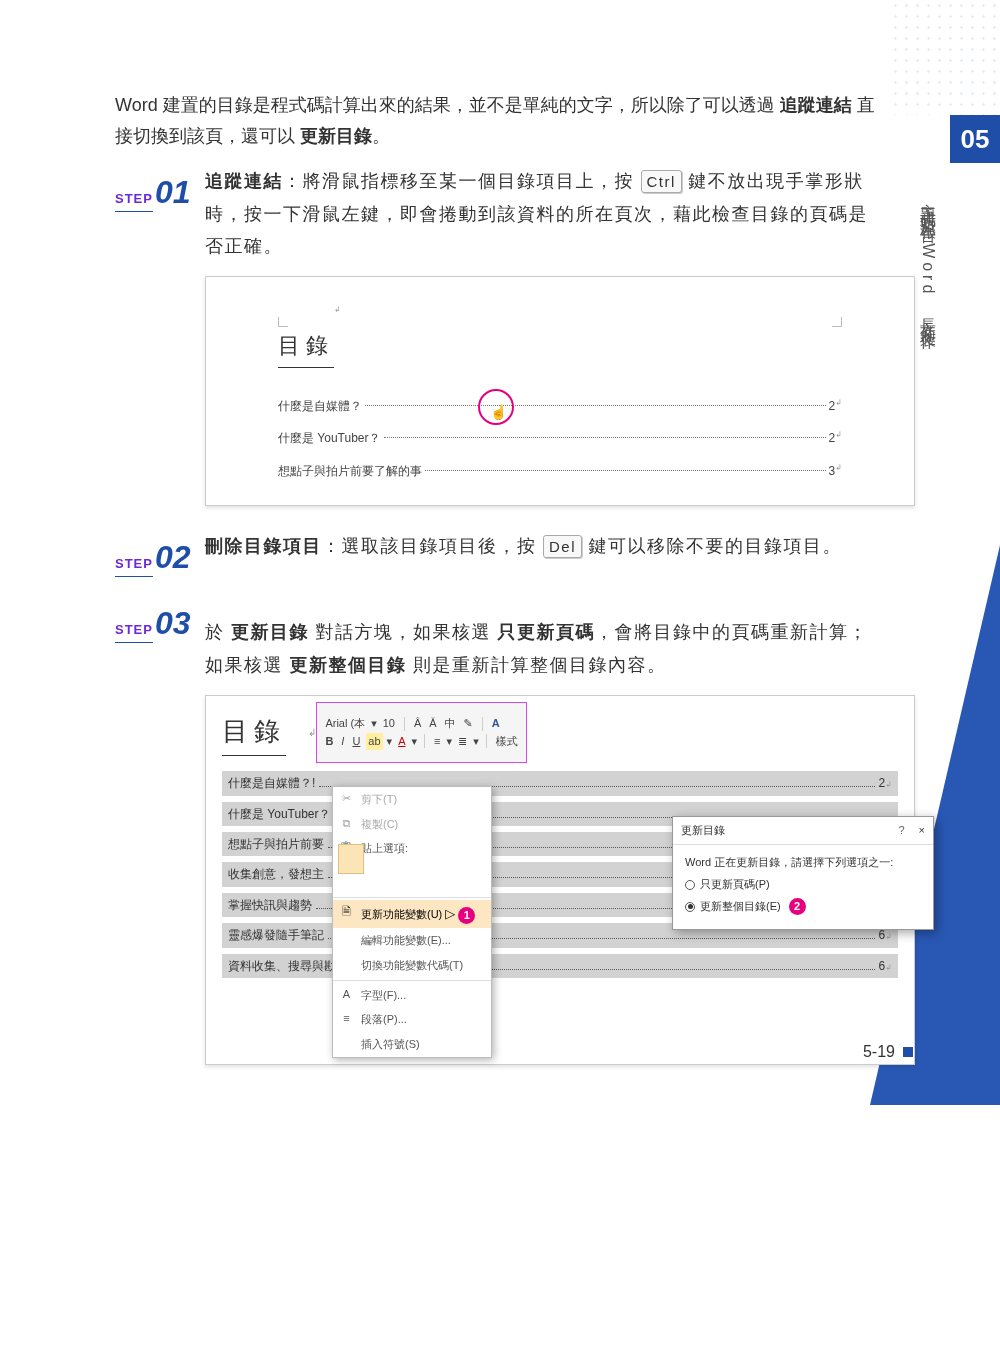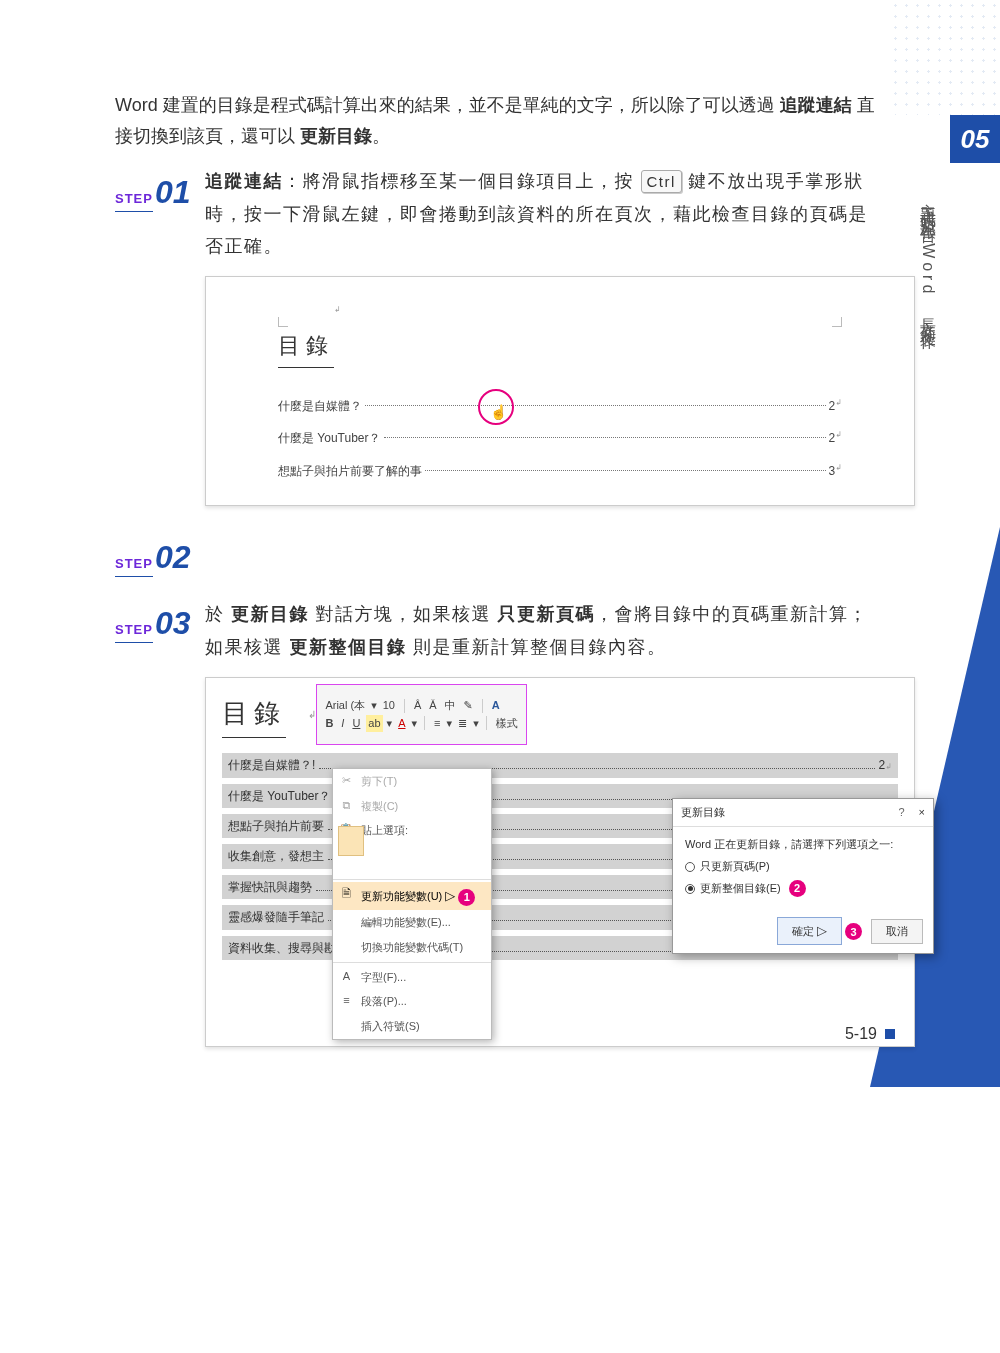--- a/index.html
+++ b/index.html
@@ -1,18 +1,18 @@
 <!DOCTYPE html>
 <html><head>
 <meta charset="utf-8">
 <style>
   *{box-sizing:border-box;margin:0;padding:0}
   body{font-family:"Microsoft JhengHei","PingFang TC",sans-serif;background:#fff;width:1000px;height:1353px;position:relative;color:#333;font-size:18px;line-height:1.7}
   .page{padding:90px 120px 40px 115px;position:relative}
-  .chapter-tab{position:absolute;right:0;top:115px;width:50px;height:48px;background:#1e4ea8;color:#fff;display:flex;align-items:center;justify-content:center;font-size:26px;font-weight:bold;font-style:italic}
+  .chapter-tab{position:absolute;right:0;top:115px;width:50px;height:48px;background:#1e4ea8;color:#fff;display:flex;align-items:center;justify-content:center;font-size:26px;font-weight:bold;}
   .side-title{position:absolute;right:58px;top:190px;writing-mode:vertical-rl;font-size:16px;color:#555;letter-spacing:4px}
   .dot-pattern{position:absolute;right:0;top:0;width:110px;height:115px;background-image:radial-gradient(circle,#c7d4e8 1.2px,transparent 1.2px);background-size:11px 11px;opacity:.5}
   .blue-triangle{position:absolute;right:0;bottom:0;width:0;height:0;border-right:130px solid #2858b4;border-top:560px solid transparent}
   .section-title{color:#1e4ea8;font-size:28px;margin-bottom:20px;font-weight:bold}
   .intro{margin-bottom:14px}
   .bold{font-weight:bold}
   .step{display:flex;margin:12px 0;align-items:flex-start}
   .step-label{display:flex;align-items:baseline;flex-shrink:0;width:90px}
   .step-word{color:#6d28d9;font-size:13px;font-weight:bold;letter-spacing:1px;border-bottom:1px solid #1e4ea8;padding-bottom:1px;margin-right:2px}
   .step-num{color:#1e4ea8;font-size:32px;font-weight:900;font-style:italic}
@@ -52,21 +52,21 @@
   .dialog-title .q{margin-right:14px;color:#666}
   .dialog-body{padding:8px 12px 10px 12px}
   .radio-row{margin:3px 0;display:flex;align-items:center;gap:5px}
   .radio{width:10px;height:10px;border:1px solid #555;border-radius:50%;display:inline-block;position:relative}
   .radio.checked::after{content:"";position:absolute;left:1.5px;top:1.5px;width:5px;height:5px;background:#333;border-radius:50%}
   .dialog-buttons{text-align:right;padding:6px 10px 8px 0}
   .dlg-btn{display:inline-block;border:1px solid #8aa8d8;background:#eaf1fb;padding:2px 14px;font-size:11px;margin-left:6px;cursor:pointer}
   .dlg-btn.plain{background:#f4f4f4;border-color:#bbb}
   .badge{display:inline-flex;width:17px;height:17px;background:#e6007e;color:#fff;border-radius:50%;align-items:center;justify-content:center;font-size:11px;font-weight:bold;vertical-align:middle;margin-left:3px}
   .pointer{font-size:13px}
-  .page-num{position:absolute;right:105px;bottom:40px;font-size:16px;color:#333}
+  .page-num{position:absolute;right:87px;bottom:40px;font-size:16px;color:#333}
   .page-num::after{content:"";display:inline-block;width:10px;height:10px;background:#1e4ea8;margin-left:8px}
 </style>
 </head>
 <body>
 
 <div class="page">
   <div class="dot-pattern"></div>
   <div class="chapter-tab">05</div>
   <div class="side-title">主題式研究報告 / Word 長文件製作</div>
   <div class="blue-triangle"></div>
@@ -110,29 +110,32 @@
       </div>
     <div class="cursor-circle"></div>
     <div class="cursor-hand">☝</div>
   </div>
 
   <div class="step">
     <div class="step-label">
       <span class="step-word">STEP</span>
       <span class="step-num">02</span>
     </div>
+    <div class="step-body">
+      <span class="bold">刪除目錄項目</span><span>：選取該目錄項目後，按 </span><span class="key">Del</span><span> 鍵可以移除不要的目錄項目。</span>
+    </div>
   </div>
 
   <div class="step">
     <div class="step-label">
       <span class="step-word">STEP</span>
       <span class="step-num">03</span>
     </div>
     <div class="step-body">
-      <p style="margin-top:2px"><span>於 </span><span class="bold">更新目錄</span><span> 對話方塊，如果核選 </span><span class="bold">只更新頁碼</span><span>，會將目錄中的頁碼重新計算；如果核選 </span><span class="bold">更新整個目錄</span><span> 則是重新計算整個目錄內容。</span></p>
+      <p style="margin-top:20px"><span>於 </span><span class="bold">更新目錄</span><span> 對話方塊，如果核選 </span><span class="bold">只更新頁碼</span><span>，會將目錄中的頁碼重新計算；如果核選 </span><span class="bold">更新整個目錄</span><span> 則是重新計算整個目錄內容。</span></p>
     </div>
   </div>
 
   <div class="fig2">
     <div class="fig2-header">
       <span class="fig2-title">目錄</span>
         <span class="toc-remark" style="font-size:10px">↲</span>
       <div class="mini-toolbar">
         <div class="row">
           <span class="tb-btn">Arial (本</span>
@@ -228,21 +231,17 @@
         <div class="radio-row">
             <span class="radio"></span>
             <span>只更新頁碼(P)</span>
           </div>
         <div class="radio-row">
             <span class="radio checked"></span>
             <span>更新整個目錄(E)</span>
             <span class="badge">2</span>
           </div>
       </div>
-      <div class="dialog-buttons">
-        <span class="dlg-btn"><span>確定</span> <span class="pointer">▷</span></span><span class="badge">3</span>
-        <span class="dlg-btn plain">取消</span>
-      </div>
     </div>
   </div>
 
   <div class="page-num">5-19</div>
 </div>
 
 </body></html>

